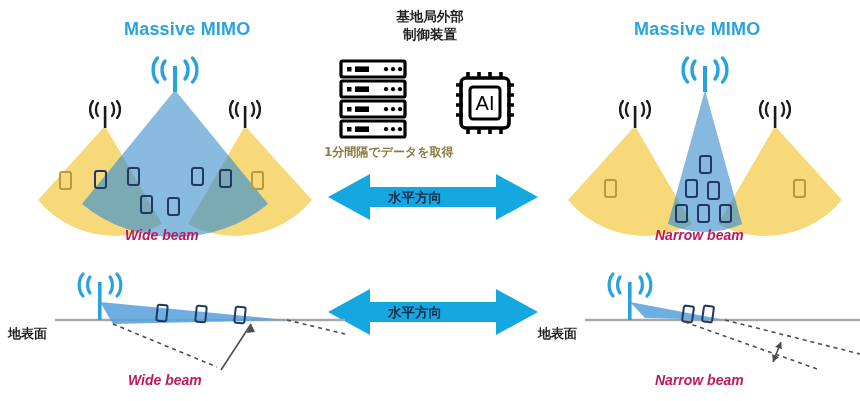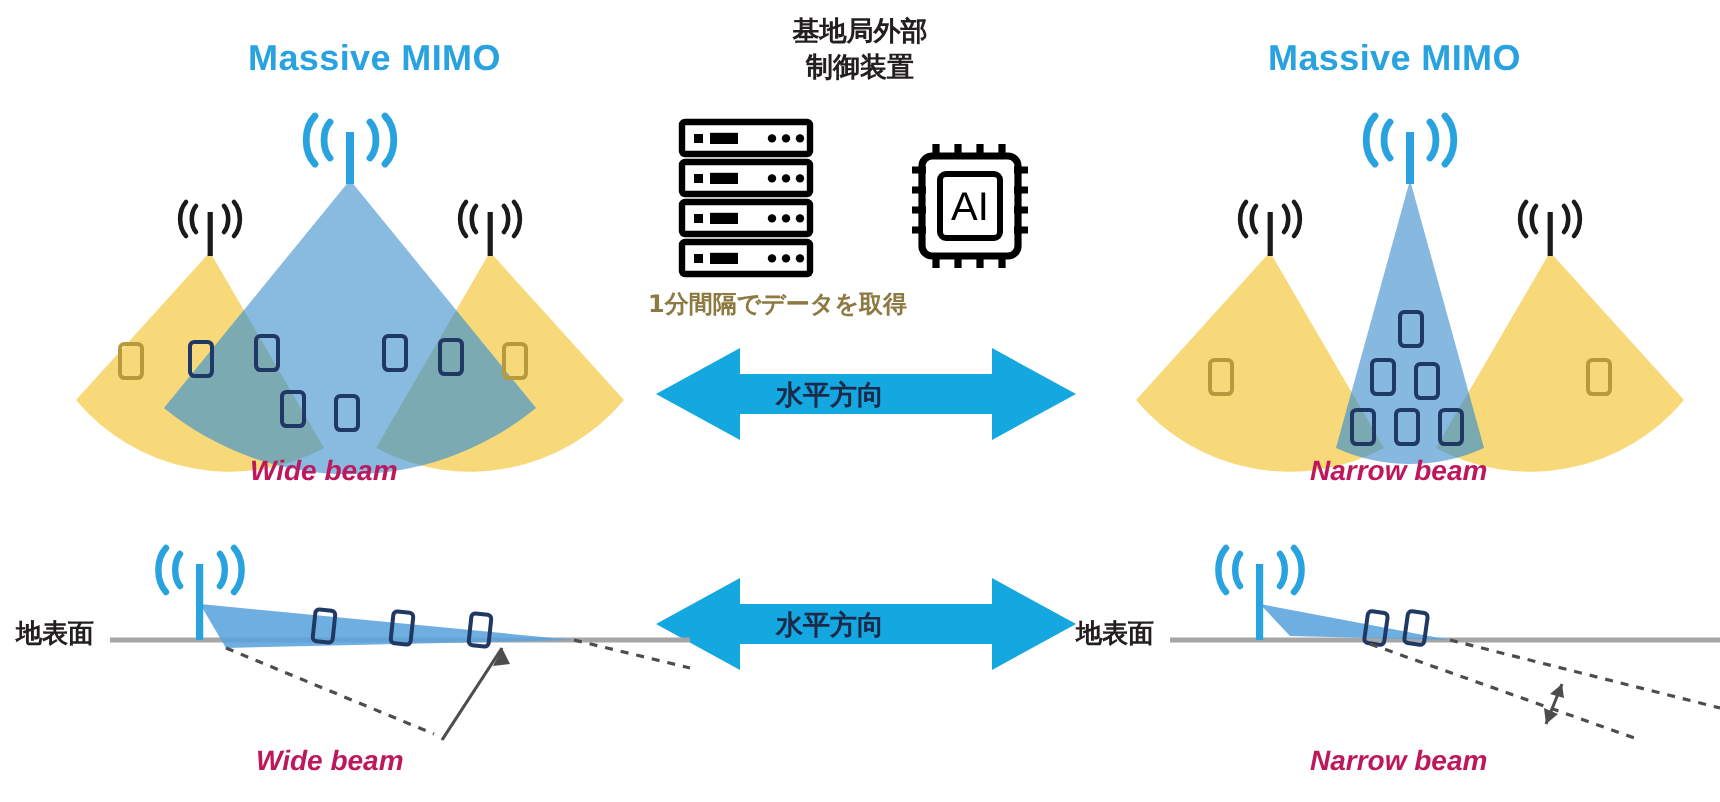--- a/index.html
+++ b/index.html
@@ -15,21 +15,21 @@
   .title-mimo{
     font-size:18px;font-weight:bold;color:#29a3e0;
     letter-spacing:.2px;
   }
   .jp{
     font-family:"DejaVu Sans","Liberation Sans",sans-serif;
     font-weight:bold;color:#231f20;
   }
   .jp-head{font-size:13.5px;line-height:17px;text-align:center;}
   .jp-gold{font-size:12px;color:#8d7a42;font-weight:bold;}
-  .jp-ground{font-size:13px;}
+  .jp-ground{font-size:13px;margin-top:17px;}
   .beamcap{
     font-style:italic;font-weight:bold;font-size:14px;color:#be185d;
     font-family:"Liberation Sans","DejaVu Sans",sans-serif;
   }
   .arrow-text{
     position:absolute;font-size:13.5px;font-weight:bold;color:#1b2a4a;
     font-family:"DejaVu Sans","Liberation Sans",sans-serif;
   }
   svg{position:absolute;left:0;top:0;overflow:visible;}
 </style>

